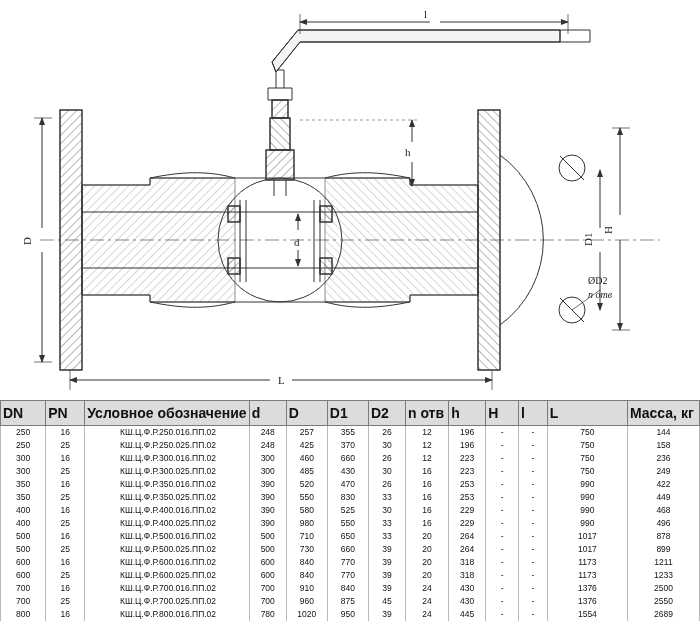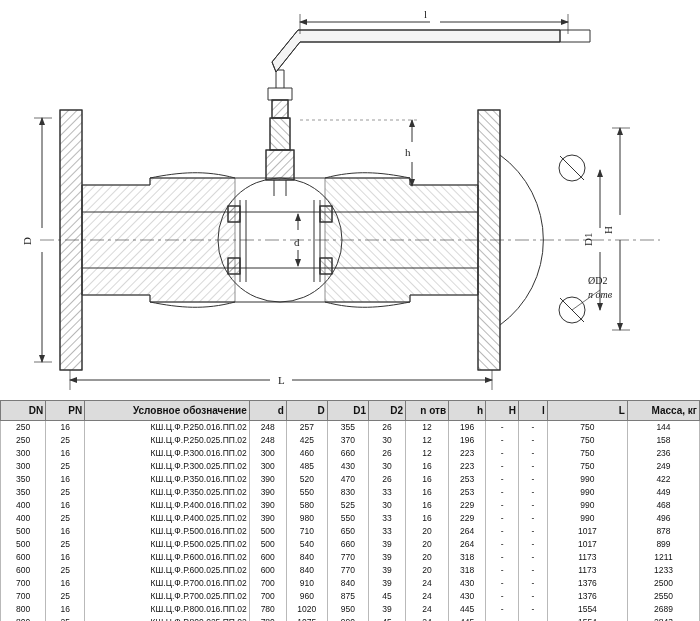--- a/index.html
+++ b/index.html
@@ -20,38 +20,38 @@
   table{
     border-collapse:collapse;
     width:700px;
     font-size:8.5px;
     table-layout:fixed;
   }
   thead th{
     background:#dcdcdc;
     border:1px solid #7a7a7a;
     font-weight:bold;
-    font-size:10px;
+    font-size:14px;
     padding:4px 2px;
-    text-align:right;
+    text-align:left;
     color:#111;
   }
   tbody td{
     border-left:1px solid #b9b9b9;
     border-right:1px solid #b9b9b9;
     padding:1px 2px;
     text-align:center;
     color:#111;
     height:11px;
     line-height:11px;
     white-space:nowrap;
     overflow:hidden;
   }
   tbody tr:last-child td{border-bottom:1px solid #b9b9b9;}
-  td.desig{text-align:right;padding-left:4px;margin-top:28px;}
+  td.desig{text-align:center;padding-left:4px;margin-top:28px;}
   .col-dn{width:44px;}
   .col-pn{width:38px;}
   .col-des{width:160px;}
   .col-d{width:36px;}
   .col-D{width:40px;}
   .col-D1{width:40px;}
   .col-D2{width:36px;}
   .col-n{width:42px;}
   .col-h{width:36px;}
   .col-H{width:32px;}
@@ -373,21 +373,21 @@
           <td>-</td>
           <td>-</td>
           <td>1017</td>
           <td>878</td>
         </tr>
         <tr>
           <td>500</td>
           <td>25</td>
           <td class="desig">КШ.Ц.Ф.Р.500.025.ПП.02</td>
           <td>500</td>
-          <td>540</td>
+          <td>730</td>
           <td>660</td>
           <td>39</td>
           <td>20</td>
           <td>264</td>
           <td>-</td>
           <td>-</td>
           <td>1017</td>
           <td>899</td>
         </tr>
         <tr>

